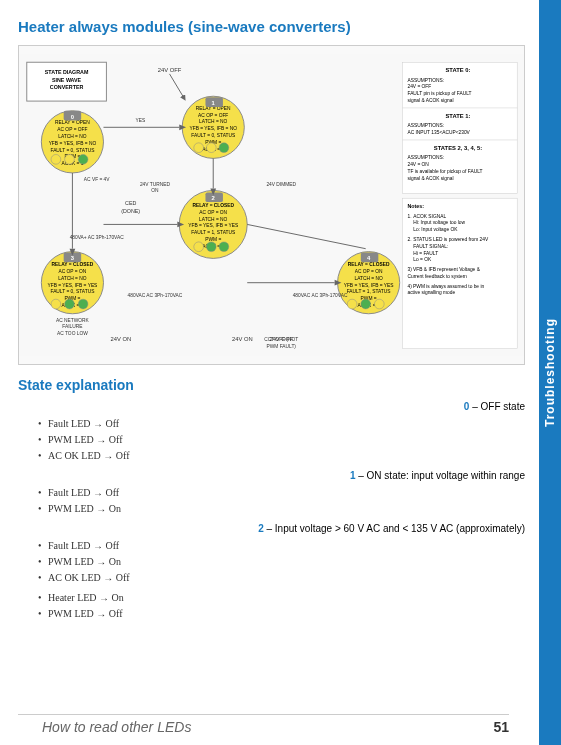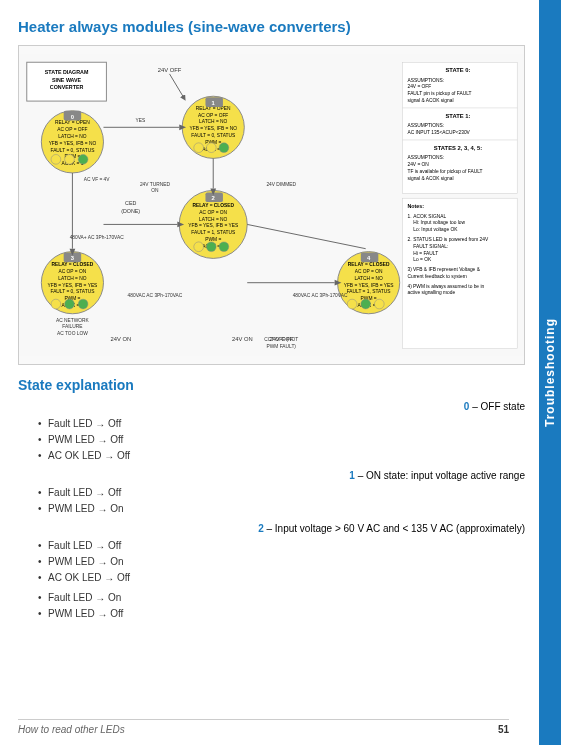--- a/index.html
+++ b/index.html
@@ -99,20 +99,21 @@
     }
 
     .state-desc {
       color: #000;
     }
 
     .bullet-list {
       list-style: none;
       padding-left: 20px;
       margin-bottom: 4px;
+      font-family: Liberation Serif, serif;
     }
 
     .bullet-list li {
       position: relative;
       padding-left: 10px;
       line-height: 1.6;
       font-size: 10px;
       color: #333;
     }
 
@@ -130,27 +131,28 @@
       left: 18px;
       right: 30px;
       display: flex;
       justify-content: space-between;
       align-items: center;
       border-top: 1px solid #ccc;
       padding-top: 4px;
     }
 
     .footer-text {
-      font-size: 10px;
+      font-size: 14px;
       color: #666;
       font-style: italic;
+      margin-left: 24px;
     }
 
     .footer-page {
-      font-size: 10px;
+      font-size: 14px;
       font-weight: bold;
       color: #333;
     }
   </style>
 </head>
 <body>
 
 <div class="page-container">
 
   <div class="side-tab">
@@ -340,39 +342,39 @@
         <span class="state-desc"> – OFF state</span>
       </div>
       <ul class="bullet-list">
         <li>Fault LED → Off</li>
         <li>PWM LED → Off</li>
         <li>AC OK LED → Off</li>
       </ul>
 
       <div class="state-item">
         <span class="state-number" style="color:#1a7abf;">1</span>
-        <span class="state-desc"> – ON state: input voltage active range</span>
+        <span class="state-desc"> – ON state: input voltage within range</span>
       </div>
       <ul class="bullet-list">
         <li>Fault LED → Off</li>
         <li>PWM LED → On</li>
       </ul>
 
       <div class="state-item">
         <span class="state-number" style="color:#1a7abf;">2</span>
         <span class="state-desc"> – Input voltage &gt; 60 V AC and &lt; 135 V AC (approximately)</span>
       </div>
       <ul class="bullet-list">
         <li>Fault LED → Off</li>
         <li>PWM LED → On</li>
         <li>AC OK LED → Off</li>
       </ul>
 
       <ul class="bullet-list">
-        <li>Fault LED → On</li>
+        <li>Heater LED → On</li>
         <li>PWM LED → Off</li>
       </ul>
 
     </div>
 
     <div class="footer">
       <span class="footer-text">How to read other LEDs</span>
       <span class="footer-page">51</span>
     </div>
 

